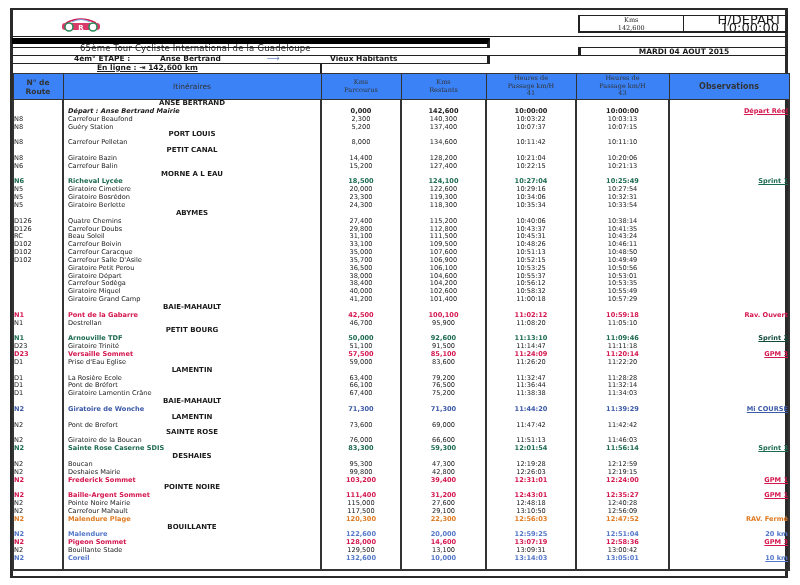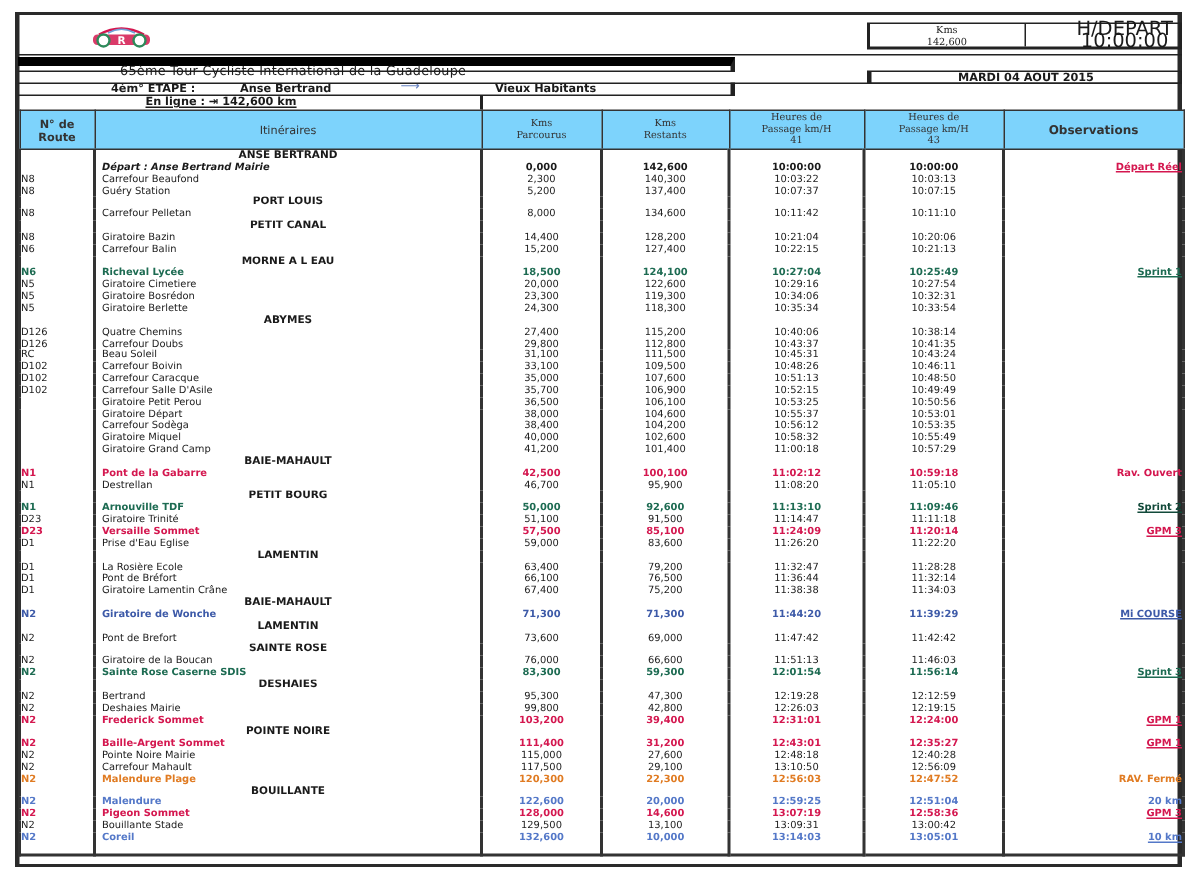--- a/index.html
+++ b/index.html
@@ -16,21 +16,21 @@
   .hr-full { position:absolute; left:12px; width:776px; height:0; border-top:1px solid #222; }
   .etape-line { position:absolute; left:12px; top:55px; width:478px; height:9px; border-bottom:1px solid #222; border-right:3px solid #222; box-sizing:border-box; font-size:7.5px; font-weight:bold; line-height:8px; }
   .etape-line .lbl { position:absolute; left:62px; }
   .etape-line .from { position:absolute; left:148px; }
   .etape-line .arrow { position:absolute; left:255px; top:-1px; color:#6a86c4; font-weight:normal; font-size:9px; }
   .etape-line .to { position:absolute; left:318px; }
   .ligne-line { position:absolute; left:12px; top:64px; width:776px; height:9px; font-size:7.5px; font-weight:bold; line-height:8px; }
   .ligne-line .txt { position:absolute; left:85px; text-decoration:underline; }
   .ligne-line .vsep { position:absolute; left:308px; top:0; width:0; height:9px; border-left:2px solid #222; }
   table.sched { position:absolute; left:12px; top:73px; width:776px; border-collapse:collapse; table-layout:fixed; }
-  table.sched th { background:#7dd3fc; border:1px solid #333; font-weight:normal; height:25px; padding:0; vertical-align:middle; }
+  table.sched th { background:#3b82f6; border:1px solid #333; font-weight:normal; height:25px; padding:0; vertical-align:middle; }
   table.sched th.serif { font-family:"DejaVu Serif", serif; font-size:6.5px; line-height:7.5px; color:#333; }
   table.sched th.sans { font-size:7.5px; font-weight:bold; line-height:9px; color:#333; }
   table.sched th.obs { font-size:8px; font-weight:bold; }
   table.sched td { padding:0; font-size:6.6px; line-height:7.85px; height:7.85px; white-space:nowrap; overflow:hidden; border-left:2px solid #333; border-right:2px solid #333; }
   td.c-route { text-align:left; }
   td.c-itin { padding-left:4px !important; }
   td.c-num { text-align:center; }
   td.c-obs { text-align:right; font-weight:bold; }
   tr.town td.c-itin { text-align:center; font-weight:bold; font-size:7px; padding-left:0 !important; }
   tr.b td { font-weight:bold; }
@@ -525,21 +525,21 @@
         <td class="c-route"></td>
         <td class="c-itin">DESHAIES</td>
         <td class="c-num"></td>
         <td class="c-num"></td>
         <td class="c-num"></td>
         <td class="c-num"></td>
         <td class="c-obs"></td>
       </tr>
       <tr class="">
         <td class="c-route">N2</td>
-        <td class="c-itin">Bertrand</td>
+        <td class="c-itin">Boucan</td>
         <td class="c-num">95,300</td>
         <td class="c-num">47,300</td>
         <td class="c-num">12:19:28</td>
         <td class="c-num">12:12:59</td>
         <td class="c-obs"><span class=""></span></td>
       </tr>
       <tr class="">
         <td class="c-route">N2</td>
         <td class="c-itin">Deshaies Mairie</td>
         <td class="c-num">99,800</td>

